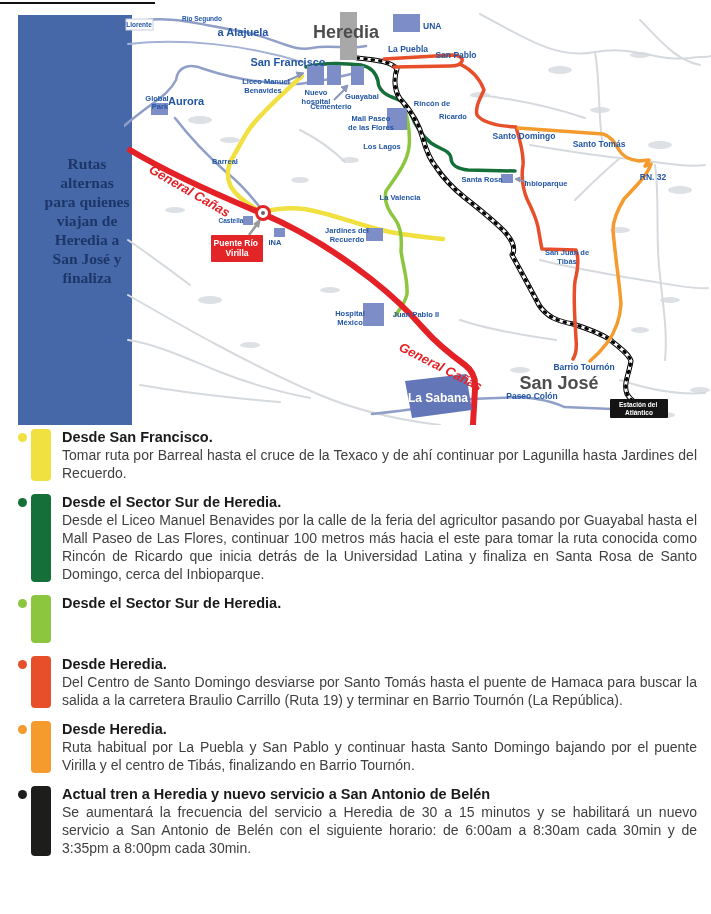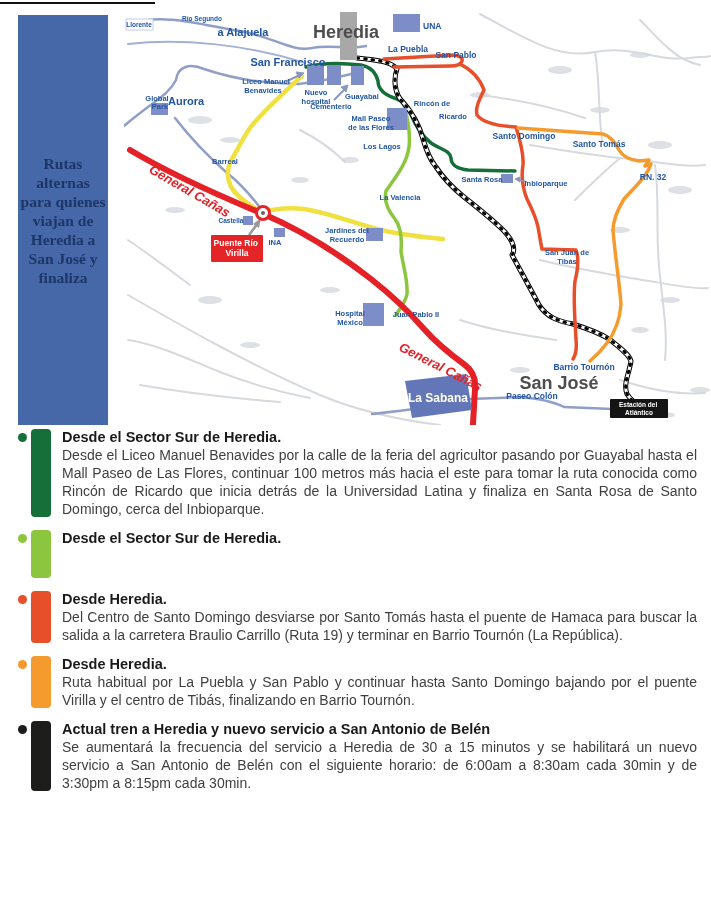--- a/index.html
+++ b/index.html
@@ -2,21 +2,21 @@
 <html><head>
 <meta charset="utf-8">
 <style>
   html,body{margin:0;padding:0;background:#fff;}
   #page{position:relative;width:711px;height:914px;background:#fff;overflow:hidden;
         font-family:"Liberation Sans",sans-serif;}
   #top-rule{position:absolute;left:0;top:2px;width:155px;height:2px;background:#111;}
 
   
   .sidebar{position:absolute;left:18px;top:15px;width:90px;height:410px;
-           display:flex;align-items:center;justify-content:flex-end;}
+           display:flex;align-items:center;justify-content:flex-end;padding-left:24px;}
   .sidebar-title{width:100%;text-align:center;color:#1c3667;
                  font-family:"Liberation Serif",serif;font-weight:bold;
                  font-size:15.5px;line-height:19px;}
   .sidebar-title span{display:block;}
 
   
   #map{position:absolute;left:124px;top:10px;width:587px;height:415px;}
   .lbl{fill:#2155a4;font-family:"Liberation Sans",sans-serif;font-weight:bold;}
   .s6{font-size:6.5px}.s7{font-size:7.5px}.s8{font-size:8.5px}.s11{font-size:11px}
   .city{fill:#4d4d4d;font-family:"Liberation Sans",sans-serif;font-weight:bold;font-size:18px;}
@@ -220,20 +220,26 @@
       </text>
       <text class="lbl s8" x="584" y="370" text-anchor="middle">Barrio Tournón</text>
       <text class="lbl s8" x="532" y="399" text-anchor="middle">Paseo Colón</text>
       <text class="gclbl" x="148" y="172" transform="rotate(30 148 172)">General Cañas</text>
       <text class="gclbl" x="398" y="350" transform="rotate(27 398 350)">General Cañas</text>
     </g>
   </svg>
 
   <div class="legend">
 
+    <div class="entry">
+      <span class="entry-dot" style="background: rgb(240, 224, 64);"></span>
+      <span class="entry-bar" style="background: rgb(240, 224, 64);"></span>
+      <div class="etitle">Desde San Francisco.</div>
+      <div class="ebody">Tomar ruta por Barreal hasta el cruce de la Texaco y de ahí continuar por Lagunilla hasta Jardines del Recuerdo.</div>
+    </div>
 
     <div class="entry">
       <span class="entry-dot" style="background: rgb(21, 111, 57);"></span>
       <span class="entry-bar" style="background: rgb(21, 111, 57);"></span>
       <div class="etitle">Desde el Sector Sur de Heredia.</div>
       <div class="ebody">Desde el Liceo Manuel Benavides por la calle de la feria del agricultor pasando por Guayabal hasta el Mall Paseo de Las Flores, continuar 100 metros más hacia el este para tomar la ruta conocida como Rincón de Ricardo que inicia detrás de la Universidad Latina  y finaliza en Santa Rosa de Santo Domingo, cerca del Inbioparque.</div>
     </div>
 
     <div class="entry">
       <span class="entry-dot" style="background: rgb(140, 198, 62);"></span>
@@ -252,17 +258,17 @@
       <span class="entry-dot" style="background: rgb(245, 155, 46);"></span>
       <span class="entry-bar" style="background: rgb(245, 155, 46);"></span>
       <div class="etitle">Desde Heredia.</div>
       <div class="ebody">Ruta habitual por La Puebla y San Pablo y continuar hasta Santo Domingo bajando por el puente Virilla y el centro de Tibás, finalizando en Barrio Tournón.</div>
     </div>
 
     <div class="entry">
       <span class="entry-dot" style="background: rgb(29, 29, 27);"></span>
       <span class="entry-bar" style="background: rgb(29, 29, 27);"></span>
       <div class="etitle">Actual tren a Heredia  y nuevo servicio a San Antonio de Belén</div>
-      <div class="ebody">Se aumentará la frecuencia del servicio a Heredia de 30 a 15 minutos y se habilitará un nuevo servicio a San Antonio de Belén con el siguiente horario: de 6:00am a 8:30am cada 30min y de 3:30pm a 8:15pm cada 30min.</div>
+      <div class="ebody">Se aumentará la frecuencia del servicio a Heredia de 30 a 15 minutos y se habilitará un nuevo servicio a San Antonio de Belén con el siguiente horario: de 6:00am a 8:30am cada 30min y de 3:35pm a 8:00pm cada 30min.</div>
     </div>
 
   </div>
 </div>
 
 </body></html>

